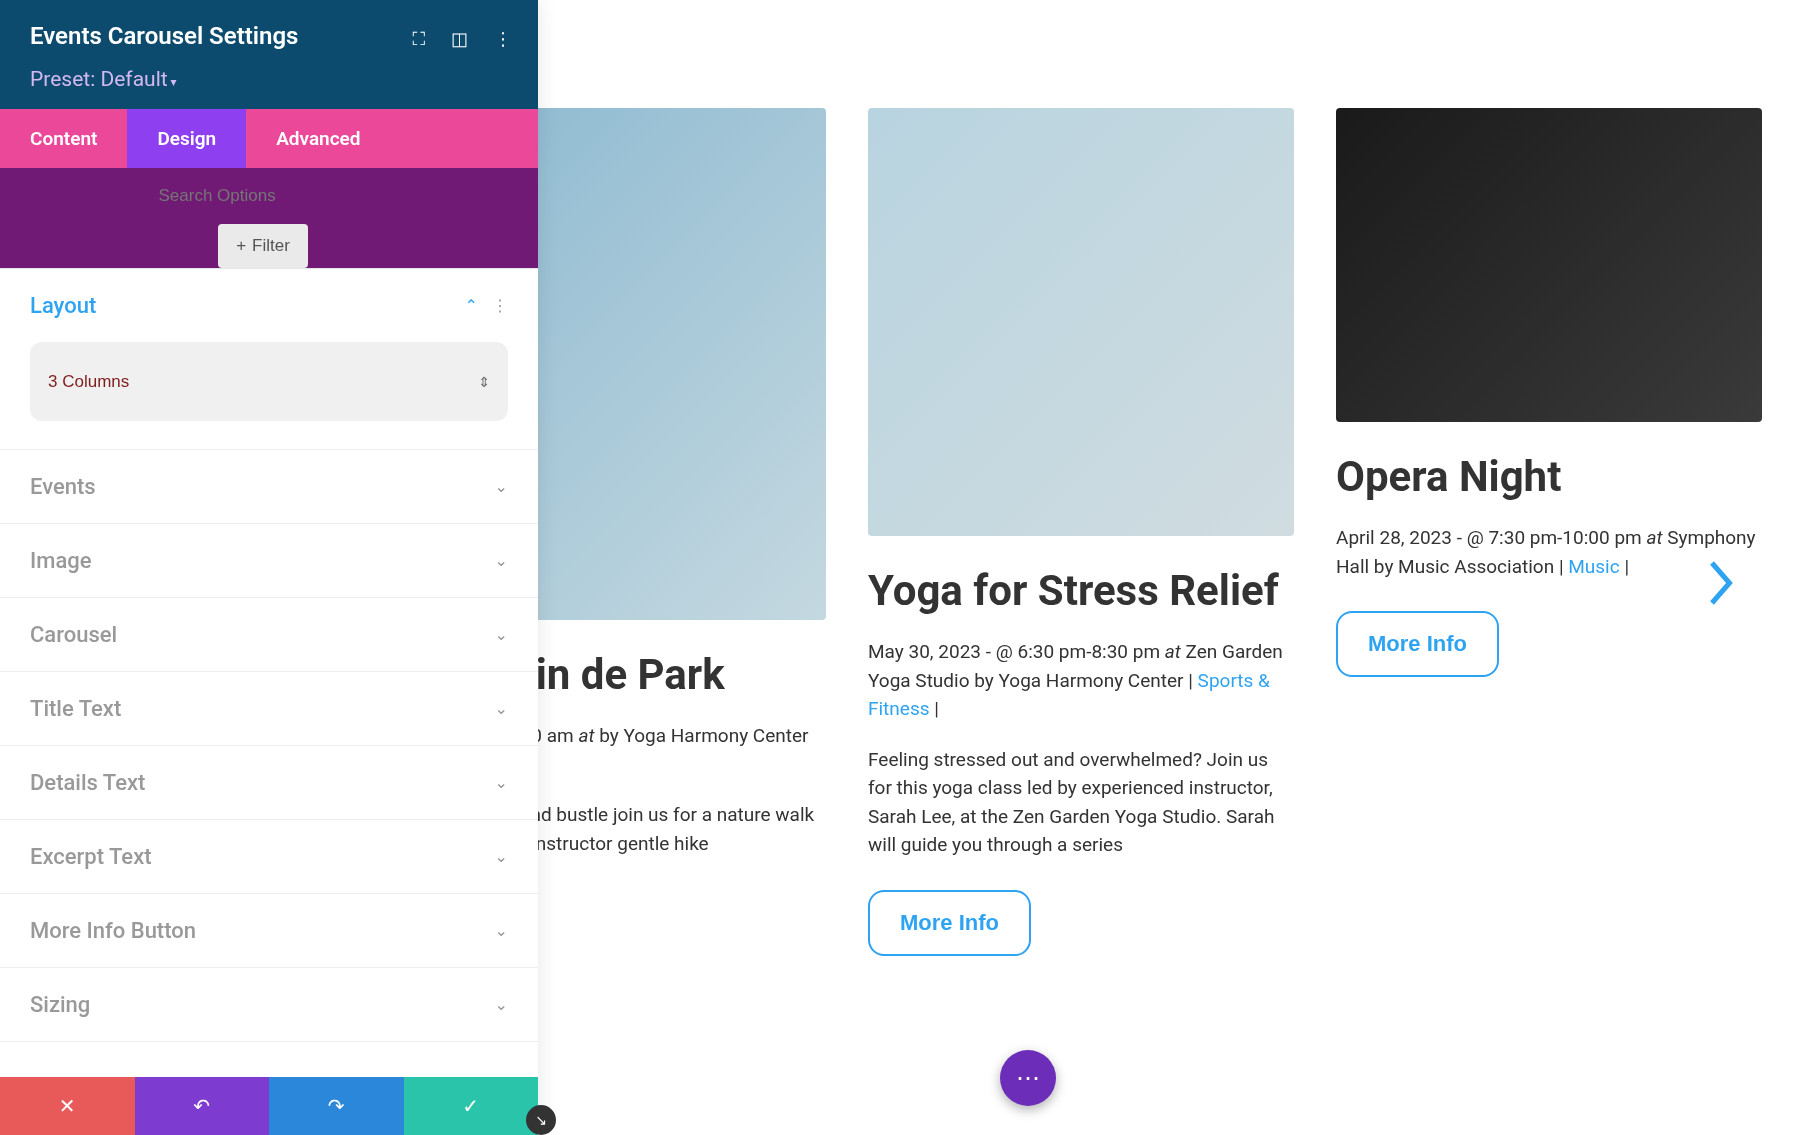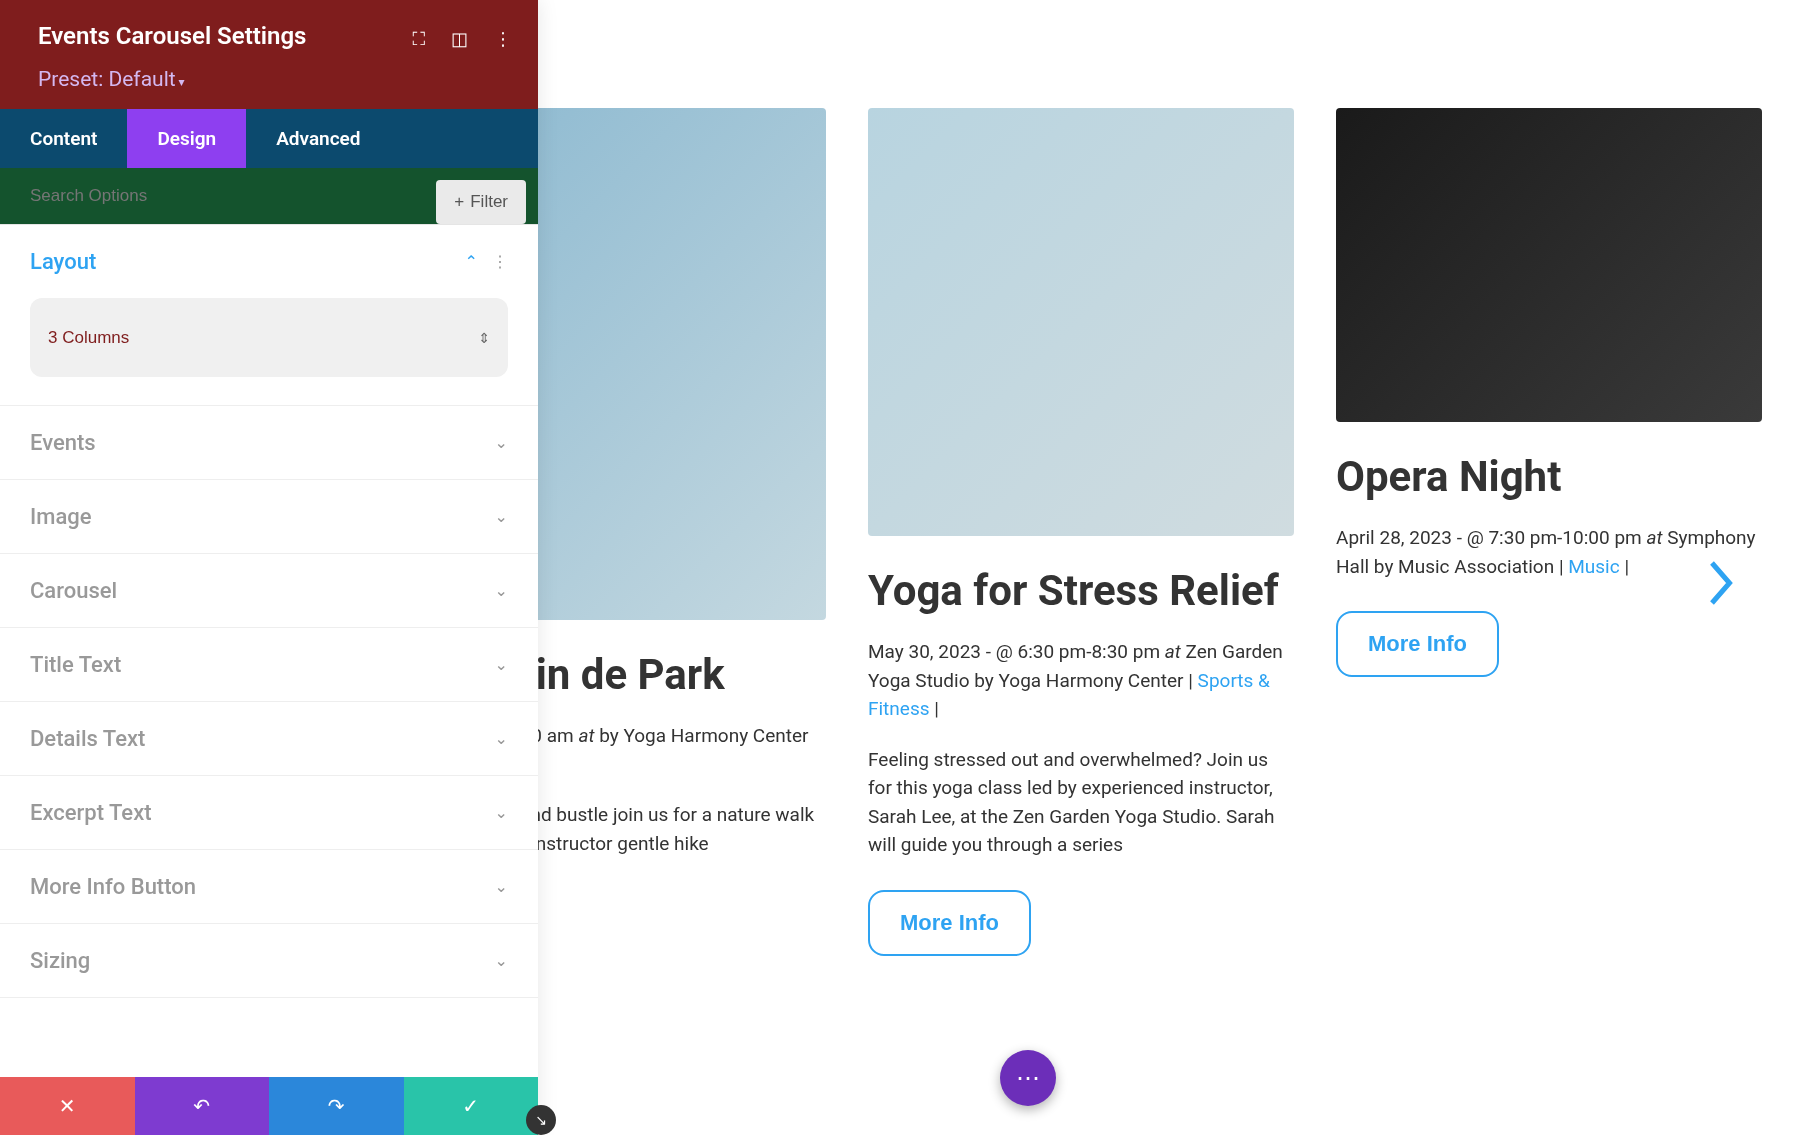--- a/index.html
+++ b/index.html
@@ -1,31 +1,31 @@
 <!DOCTYPE html>
 <html><head>
 <meta charset="utf-8">
 <style>
 * { margin: 0; padding: 0; box-sizing: border-box; }
 body { font-family: -apple-system, BlinkMacSystemFont, "Segoe UI", Roboto, sans-serif; background: #fff; width: 1800px; height: 1135px; overflow: hidden; position: relative; }
 
 
 .settings-panel { position: absolute; left: 0; top: 0; width: 538px; height: 1135px; background: #fff; box-shadow: 0 0 20px rgba(0,0,0,0.1); z-index: 100; }
-.panel-header { background: #7f1d1d; padding: 22px 38px 18px; position: relative; }
+.panel-header { background: #0c4a6e; padding: 22px 30px 18px; position: relative; }
 .panel-title { color: #fff; font-size: 24px; font-weight: 600; }
 .panel-preset { color: #d4b8f0; font-size: 21px; margin-top: 17px; cursor: pointer; }
 .panel-preset::after { content: " ▾"; font-size: 12px; }
 .header-icons { position: absolute; right: 26px; top: 28px; display: flex; gap: 26px; }
 .header-icon { color: #fff; cursor: pointer; font-size: 18px; }
 
-.tabs { display: flex; background: #0c4a6e; }
+.tabs { display: flex; background: #ec4899; }
 .tab { padding: 18px 30px; color: #fff; font-size: 19px; font-weight: 600; cursor: pointer; }
 .tab.active { background: #8e3ff0; }
 
-.search-bar { display: flex; align-items: flex-end; border-bottom: 1px solid #e5e5e5; background: #14532d; }
+.search-bar { display: flex; align-items: center; border-bottom: 1px solid #e5e5e5; background: #701a75; flex-direction: column; }
 .search-input { flex: 1; padding: 18px 30px; border: none; background: transparent; font-size: 17px; color: #999; outline: none; }
 .filter-btn { display: flex; align-items: center; gap: 6px; padding: 12px 18px; margin-right: 12px; background: #eaeaea; border: none; color: #555; font-size: 17px; cursor: pointer; border-radius: 4px; }
 
 .panel-body { overflow-y: auto; height: calc(100% - 236px); }
 .section { border-bottom: 1px solid #eee; }
 .section-header { display: flex; align-items: center; justify-content: space-between; padding: 24px 30px; cursor: pointer; }
 .section-title { font-size: 22px; color: #999; font-weight: 500; }
 .section-header.expanded .section-title { color: #2ea3f2; }
 .section-toggle { color: #999; font-size: 16px; }
 .section-header.expanded .section-toggle { color: #2ea3f2; }

